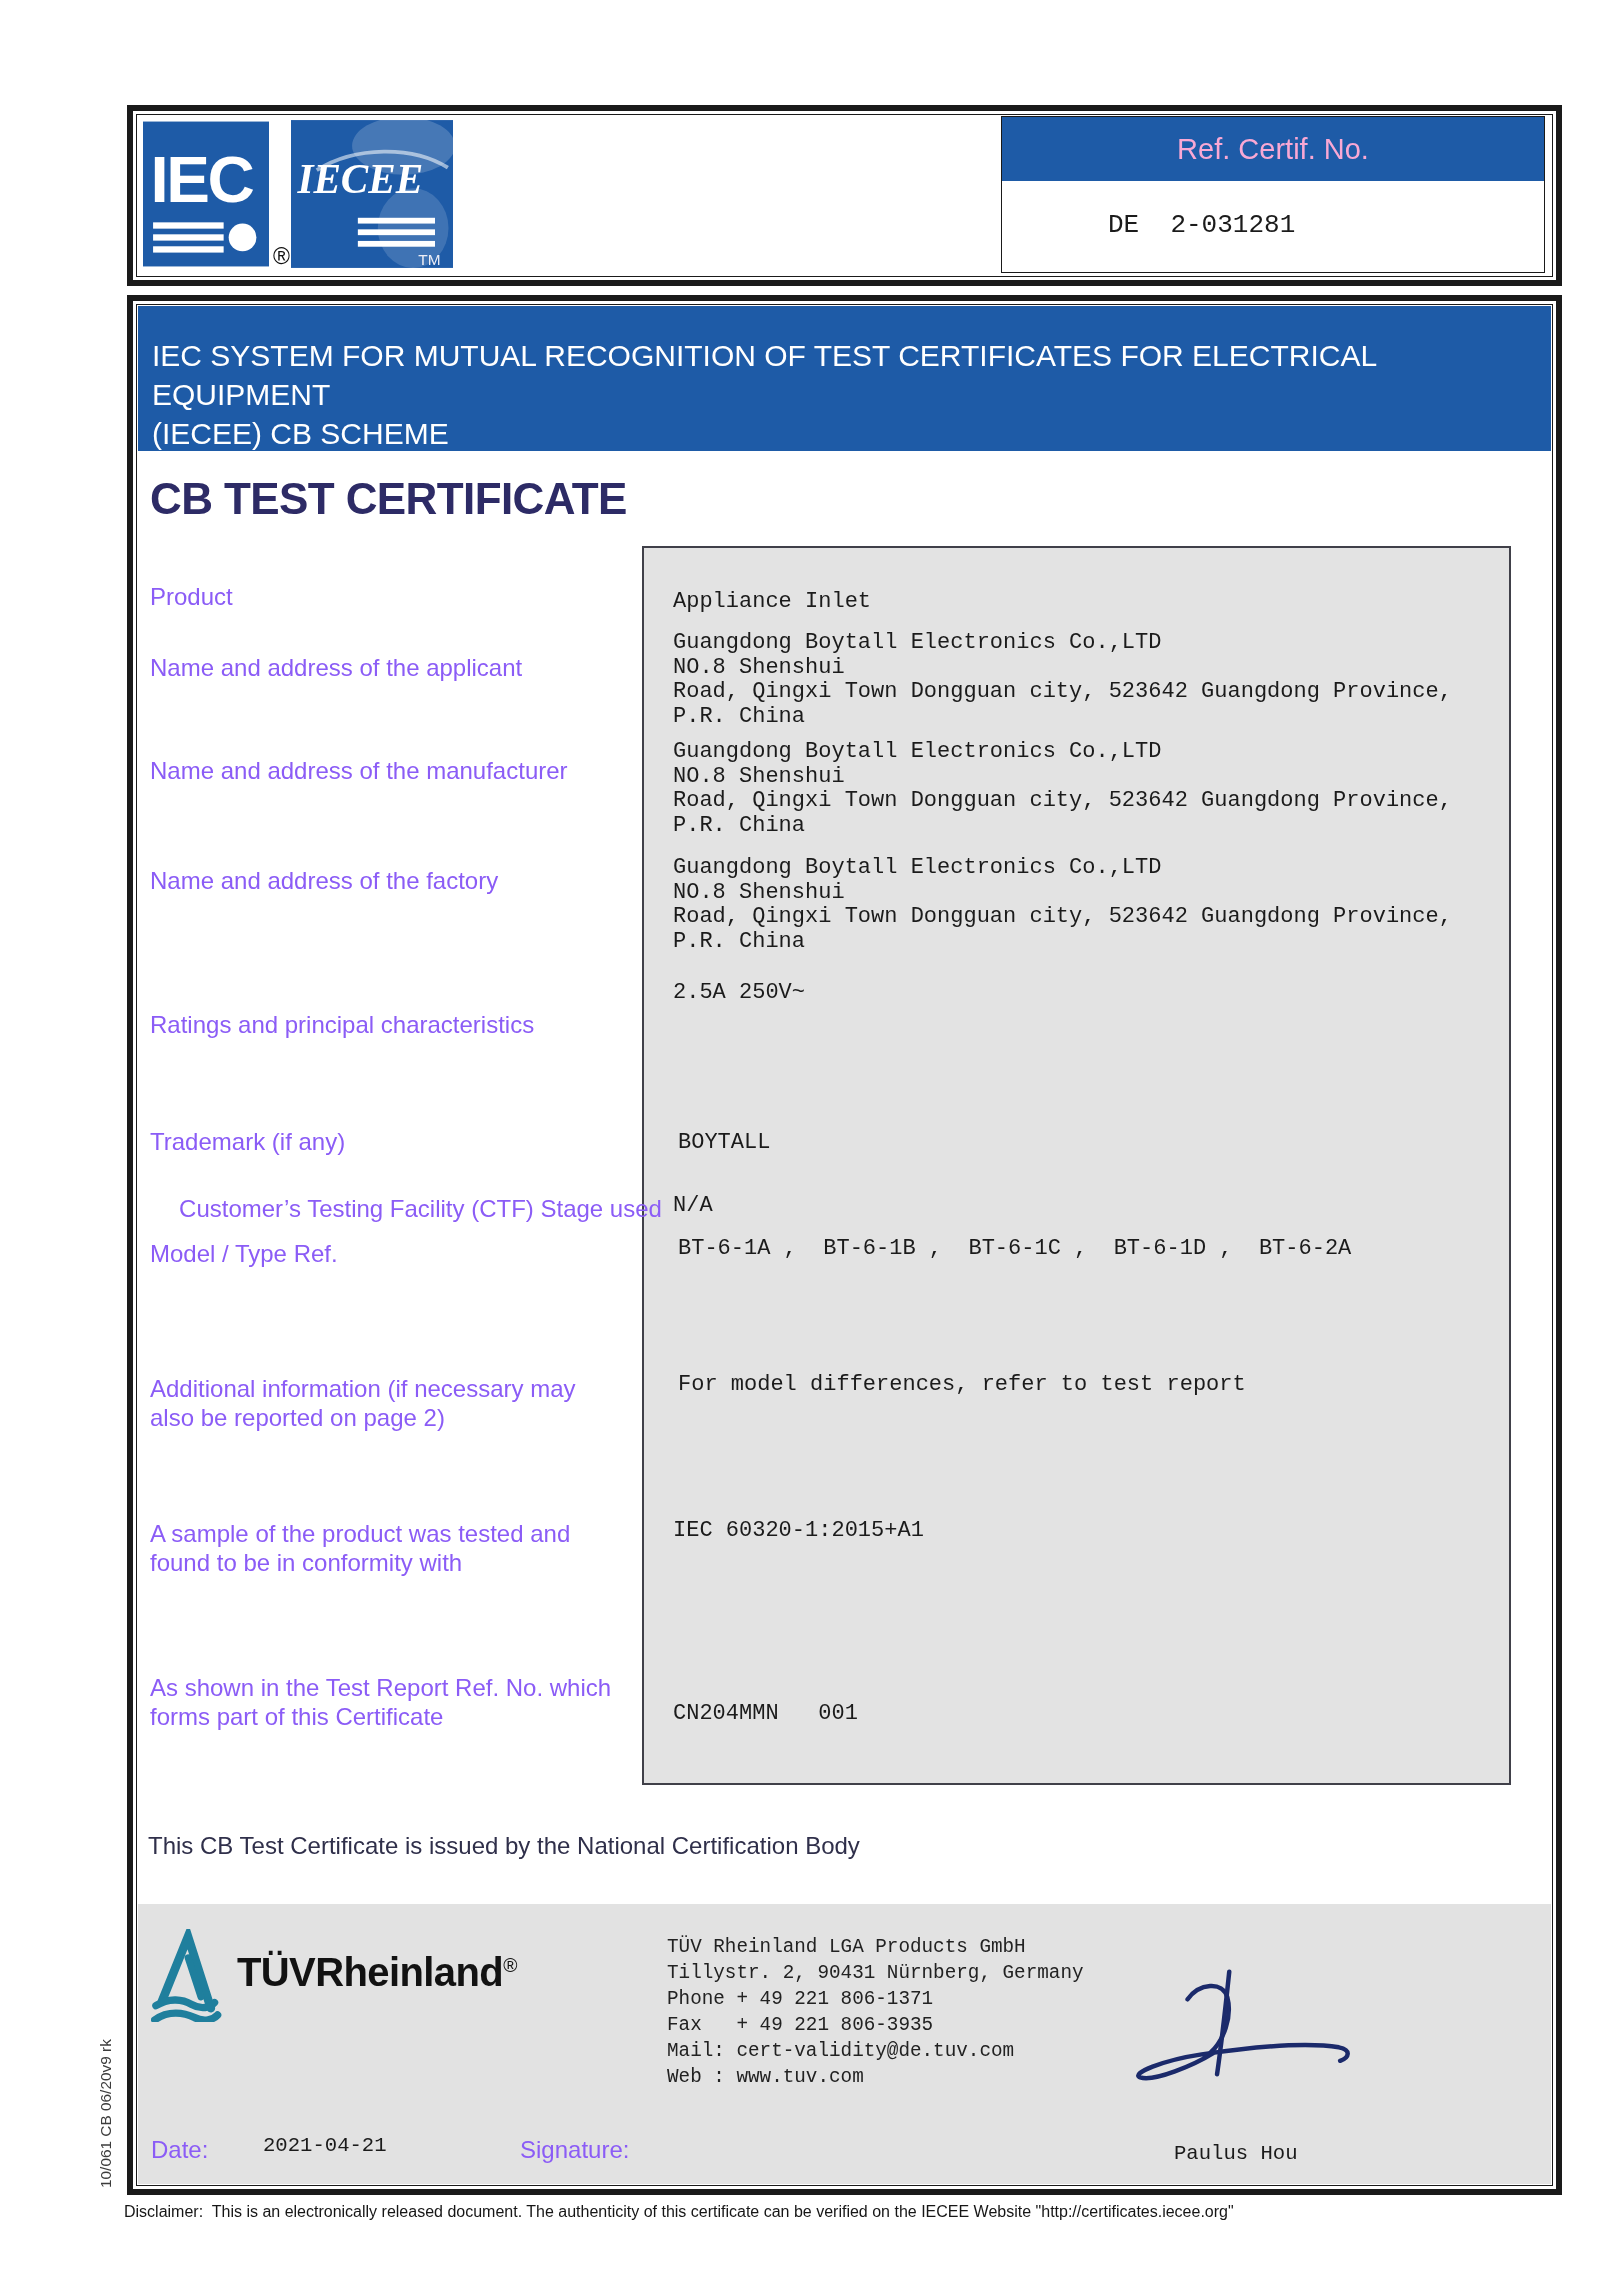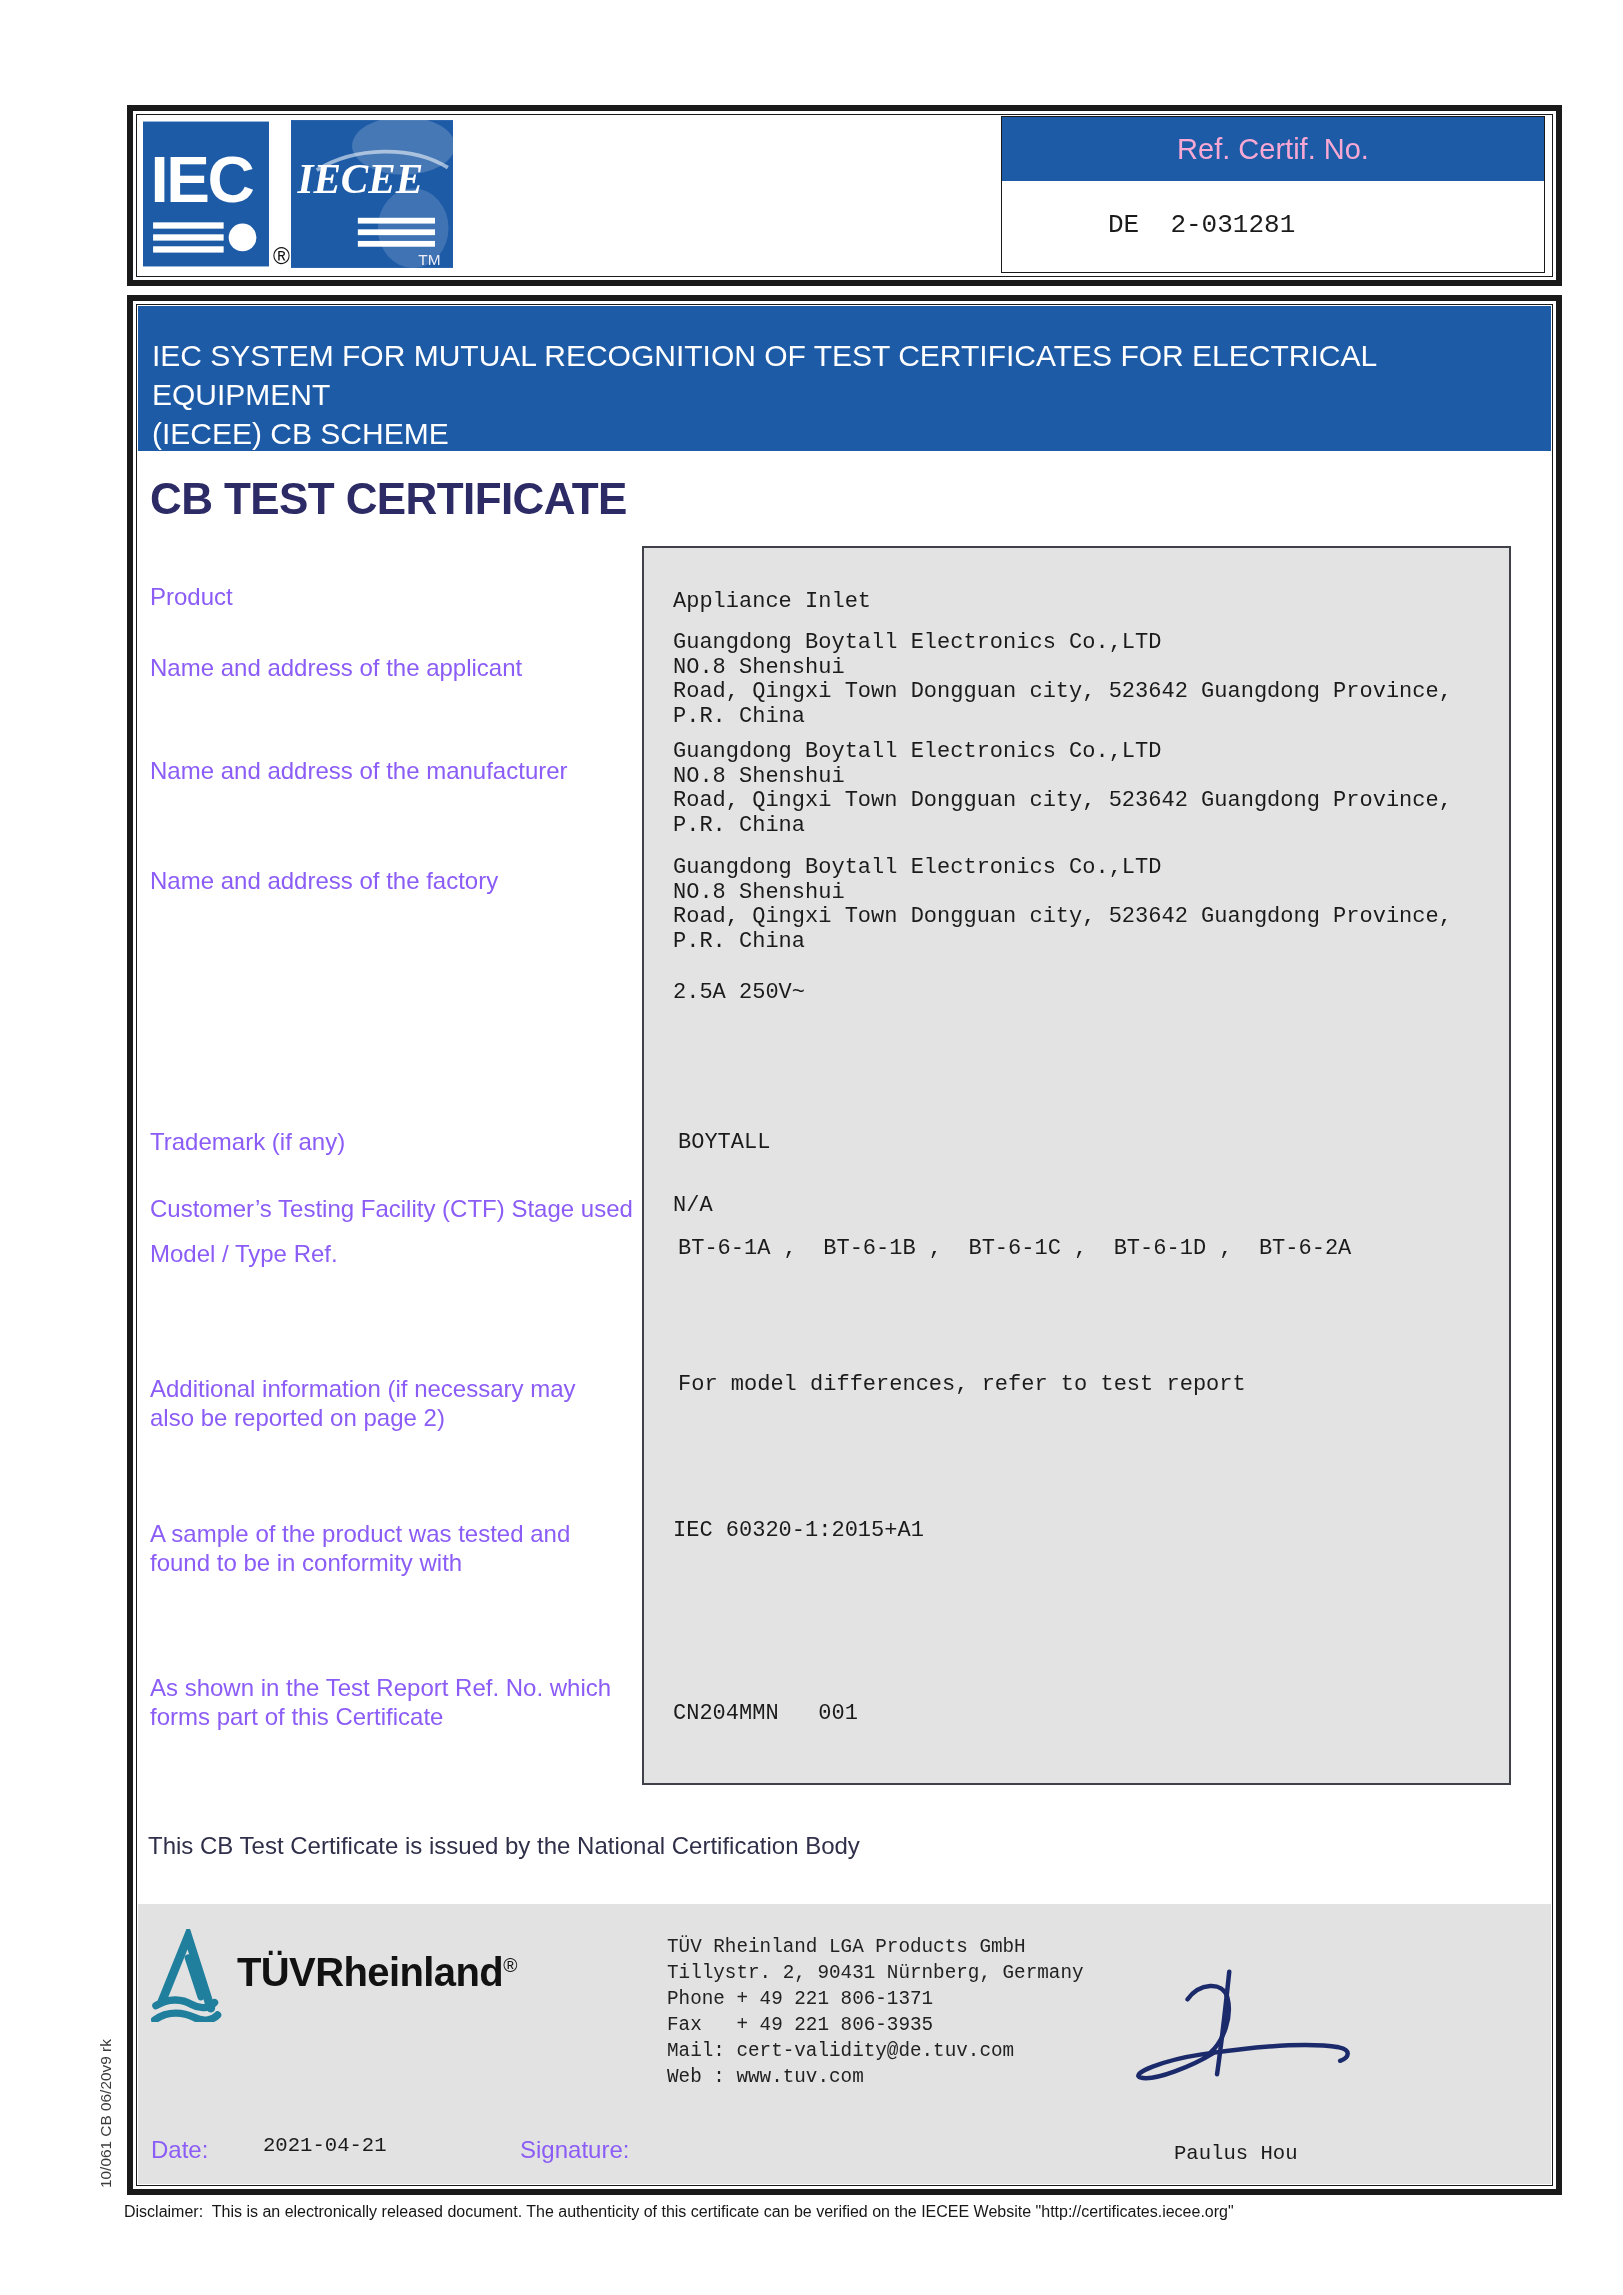--- a/index.html
+++ b/index.html
@@ -81,22 +81,23 @@
   </div>
 
   <div class="abs doc-title" style="left:150px;top:474px;">CB TEST CERTIFICATE</div>
 
   <div class="abs graybox" style="left:642px;top:546px;width:869px;height:1239px;"></div>
 
   <div class="abs label" style="left:150px;top:582px;width:541px;">Product</div>
   <div class="abs label" style="left:150px;top:653px;width:541px;">Name and address of the applicant</div>
   <div class="abs label" style="left:150px;top:756px;width:541px;">Name and address of the manufacturer</div>
   <div class="abs label" style="left:150px;top:866px;width:541px;">Name and address of the factory</div>
+  <div class="abs label" style="left:150px;top:1010px;width:541px;">Ratings and principal characteristics</div>
   <div class="abs label" style="left:150px;top:1127px;width:541px;">Trademark (if any)</div>
-  <div class="abs label" style="left:150px;top:1194px;width:541px;">Customer’s Testing Facility (CTF) Stage used</div>
+  <div class="abs label" style="left:150px;top:1194px;width:541px;text-align:center;">Customer’s Testing Facility (CTF) Stage used</div>
   <div class="abs label" style="left:150px;top:1239px;width:541px;">Model / Type Ref.</div>
   <div class="abs label" style="left:150px;top:1374px;width:541px;">Additional information (if necessary may
 also be reported on page 2)</div>
   <div class="abs label" style="left:150px;top:1519px;width:541px;">A sample of the product was tested and
 found to be in conformity with</div>
   <div class="abs label" style="left:150px;top:1673px;width:541px;">As shown in the Test Report Ref. No. which
 forms part of this Certificate</div>
 
   <div class="abs mono val" style="left:673px;top:590px;">Appliance Inlet</div>
   <div class="abs mono val" style="left:673px;top:631px;">Guangdong Boytall Electronics Co.,LTD

